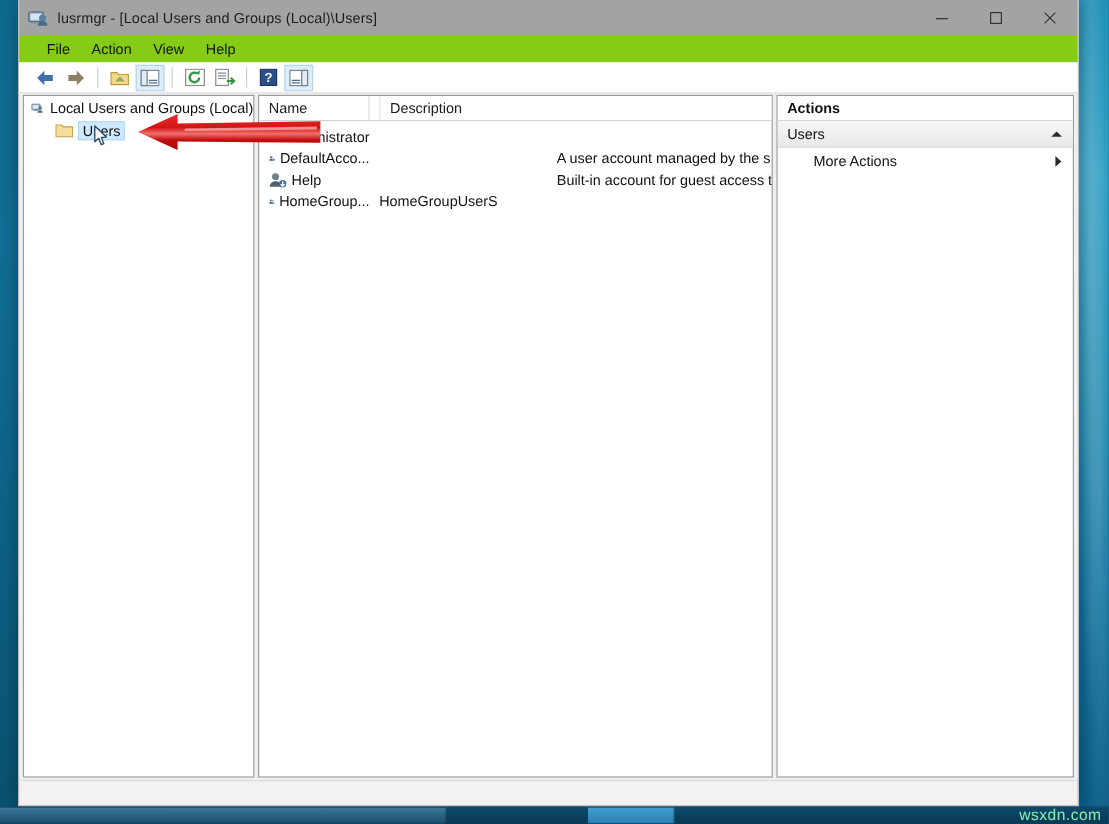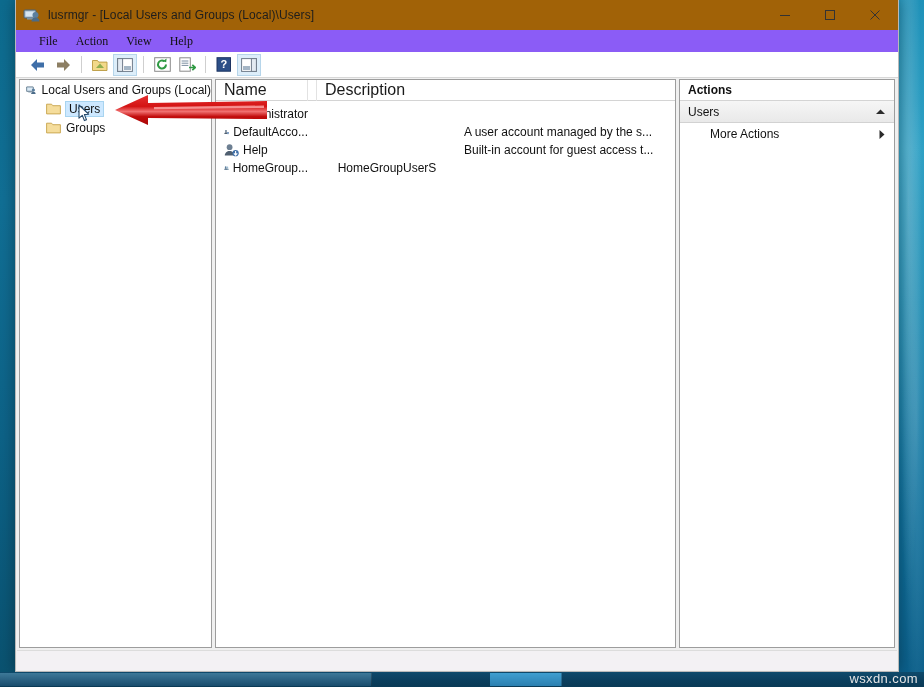--- a/index.html
+++ b/index.html
@@ -44,42 +44,42 @@
     position: absolute; left: 15px; top: 0; width: 884px; height: 672px;
     background: #f0f0f0;
     border: 1px solid #b9b9b9;
     border-top: none;
     display: flex; flex-direction: column;
     box-shadow: 0 0 14px rgba(0,0,0,0.35);
   }
 
   
   #titlebar {
-    height: 30px; background: #a16207;
+    height: 30px; background: #a3a3a3;
     display: flex; align-items: center;
     position: relative; flex: none; text-align: center;
   }
   #app-icon { margin-left: 7px; width: 18px; height: 18px; flex: none; }
   #title-text {
     margin-left: 7px; font-size: 12px; color: #1d1d1d;
     white-space: nowrap; letter-spacing: 0.1px;
   }
   .wbtn {
     position: absolute; top: 0; width: 45px; height: 30px;
     display: flex; align-items: center; justify-content: center;
     color: #333;
   }
   #btn-min { right: 91px; }
   #btn-max { right: 46px; }
   #btn-close { right: 1px; }
 
   
   #menubar {
-    height: 22px; background: #8b5cf6;
-    display: flex; align-items: center; padding-left: 14px; flex: none; font-family: Liberation Serif, serif;
+    height: 22px; background: #84cc16;
+    display: flex; align-items: center; padding-left: 14px; flex: none;
   }
   .menu-item {
     font-size: 12px; color: #111; padding: 2px 9px; white-space: nowrap;
   }
 
   
   #toolbar {
     height: 26px; background: #ffffff;
     border-bottom: 1px solid #d8d8d8;
     display: flex; align-items: center; padding-left: 10px; gap: 1px; flex: none;
@@ -97,57 +97,57 @@
   #panes {
     flex: 1; display: flex; padding: 1px 3px 0 3px; gap: 0; min-height: 0;
     background: #f0f0f0;
   }
   .pane {
     background: #ffffff; border: 1px solid #9d9d9d;
     overflow: hidden; position: relative;
   }
   #tree-pane { width: 193px; flex: none; }
   #list-pane { flex: 1; margin-left: 3px; border-left: 1px solid #9d9d9d; }
-  #actions-pane { width: 216px; flex: none; margin-left: 3px; }
+  #actions-pane { width: 248px; flex: none; margin-left: 3px; }
 
   
   .tree-row {
     display: flex; align-items: center; height: 19px;
     padding-left: 6px; font-size: 12px; color: #111; white-space: nowrap;
   }
   .tree-row.child { padding-left: 26px; }
   .tree-row .tlabel { margin-left: 5px; }
   .tree-row.selected .tlabel {
     background: #cde8ff; outline: 1px solid #a8d4f0; padding: 0 3px;
   }
 
   
   #list-header {
     height: 21px; background: #ffffff;
     border-bottom: 1px solid #d4d4d4;
-    display: flex; align-items: center; font-size: 16px; color: #1a1a1a;
+    display: flex; align-items: center; font-size: 12px; color: #1a1a1a;
     position: relative;
   }
   .col-head {
     height: 21px; display: flex; align-items: center;
     padding-left: 8px; border-right: 1px solid #e2e2e2;
     white-space: nowrap;
   }
   #col-name { width: 92px; }
   #col-full { width: 144px; }
   #col-gap  { width: 6px; border-right: 1px solid #e2e2e2; }
   #col-desc { flex: 1; border-right: none; text-align: right; }
 
   .list-row {
     display: flex; align-items: center; height: 18px;
     font-size: 12px; color: #111; white-space: nowrap;
   }
   .cell-name { width: 92px; display: flex; align-items: center; padding-left: 8px; overflow: hidden; }
   .cell-name .nlabel { margin-left: 4px; }
-  .cell-full { width: 150px; padding-left: 8px; overflow: hidden; text-align: center; }
+  .cell-full { width: 150px; padding-left: 8px; overflow: hidden; }
   .cell-desc { flex: 1; padding-left: 6px; overflow: hidden; }
 
   
   #actions-title {
     height: 21px; display: flex; align-items: center; padding-left: 8px;
     font-size: 12px; font-weight: bold; color: #111;
     background: #ffffff; border-bottom: 1px solid #d4d4d4;
   }
   #actions-group {
     height: 22px; display: flex; align-items: center; padding: 0 8px;
@@ -176,21 +176,21 @@
 
   
   #cursor {
     position: absolute; left: 62px; top: 104px;
     width: 12px; height: 19px; pointer-events: none;
   }
 
   
   #watermark {
     position: absolute; right: 6px; bottom: 1px;
-    font-size: 13px; color: #e5e5e5; letter-spacing: 0.4px;
+    font-size: 13px; color: #86efac; letter-spacing: 0.4px;
     font-family: "Liberation Sans", sans-serif;
   }
 </style>
 </head>
 <body>
 
 <div id="desktop"></div>
 <div id="desktop-left"></div>
 <div id="desktop-right"></div>
 
@@ -305,26 +305,20 @@
           <circle cx="11.2" cy="7" r="2.4" fill="#5b7f9e"></circle>
           <path d="M7.8 13c0-1.9 1.6-3.2 3.4-3.2s3.4 1.3 3.4 3.2z" fill="#4a6b88"></path>
         </svg>
         <span class="tlabel">Local Users and Groups (Local)</span>
       </div>
       <div class="tree-row child selected">
         <svg width="15" height="13" viewBox="0 0 15 13">
           <path d="M0.6 2.2h5l1.2 1.5h7.6v8.2H0.6z" fill="#f5dd9c" stroke="#c6a349" stroke-width="0.9"></path>
         </svg>
         <span class="tlabel">Users</span>
-      </div>
-      <div class="tree-row child">
-        <svg width="15" height="13" viewBox="0 0 15 13">
-          <path d="M0.6 2.2h5l1.2 1.5h7.6v8.2H0.6z" fill="#f5dd9c" stroke="#c6a349" stroke-width="0.9"></path>
-        </svg>
-        <span class="tlabel">Groups</span>
       </div>
     </div>
 
     <div class="pane" id="list-pane">
       <div id="list-header">
         <div class="col-head" id="col-name">Name</div>
         <div class="col-head" id="col-gap"></div>
         <div class="col-head" id="col-desc">Description</div>
       </div>
 

